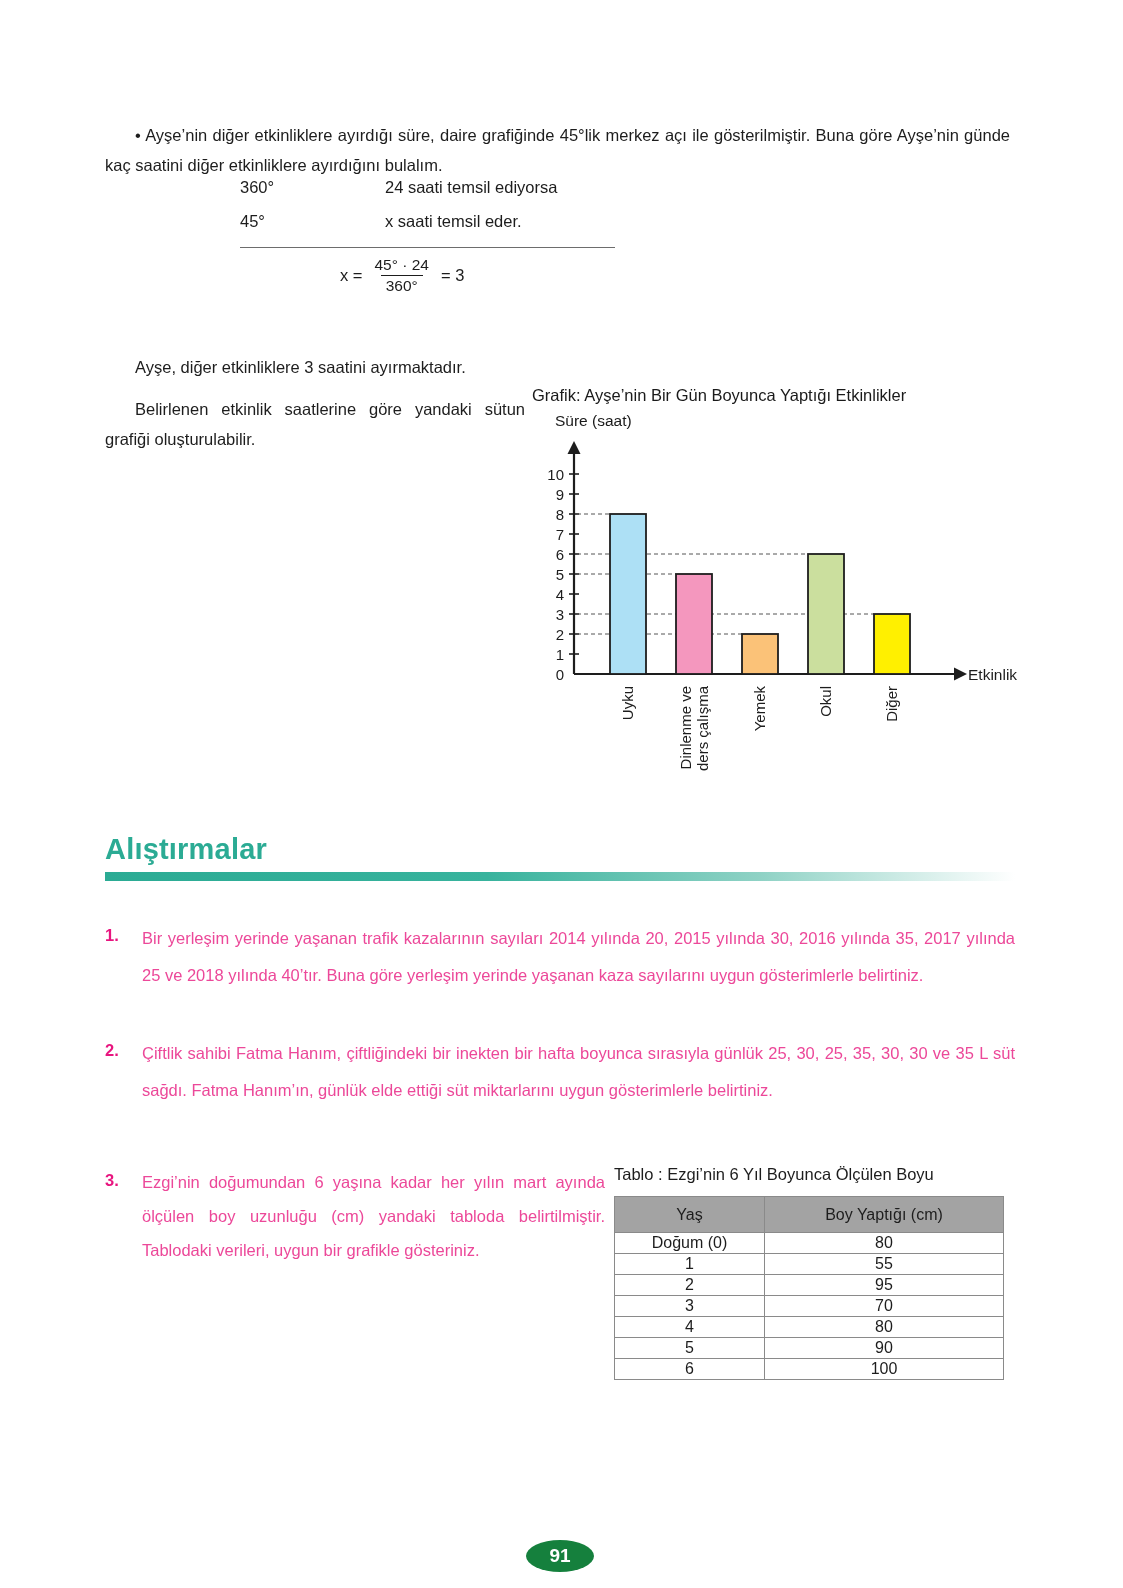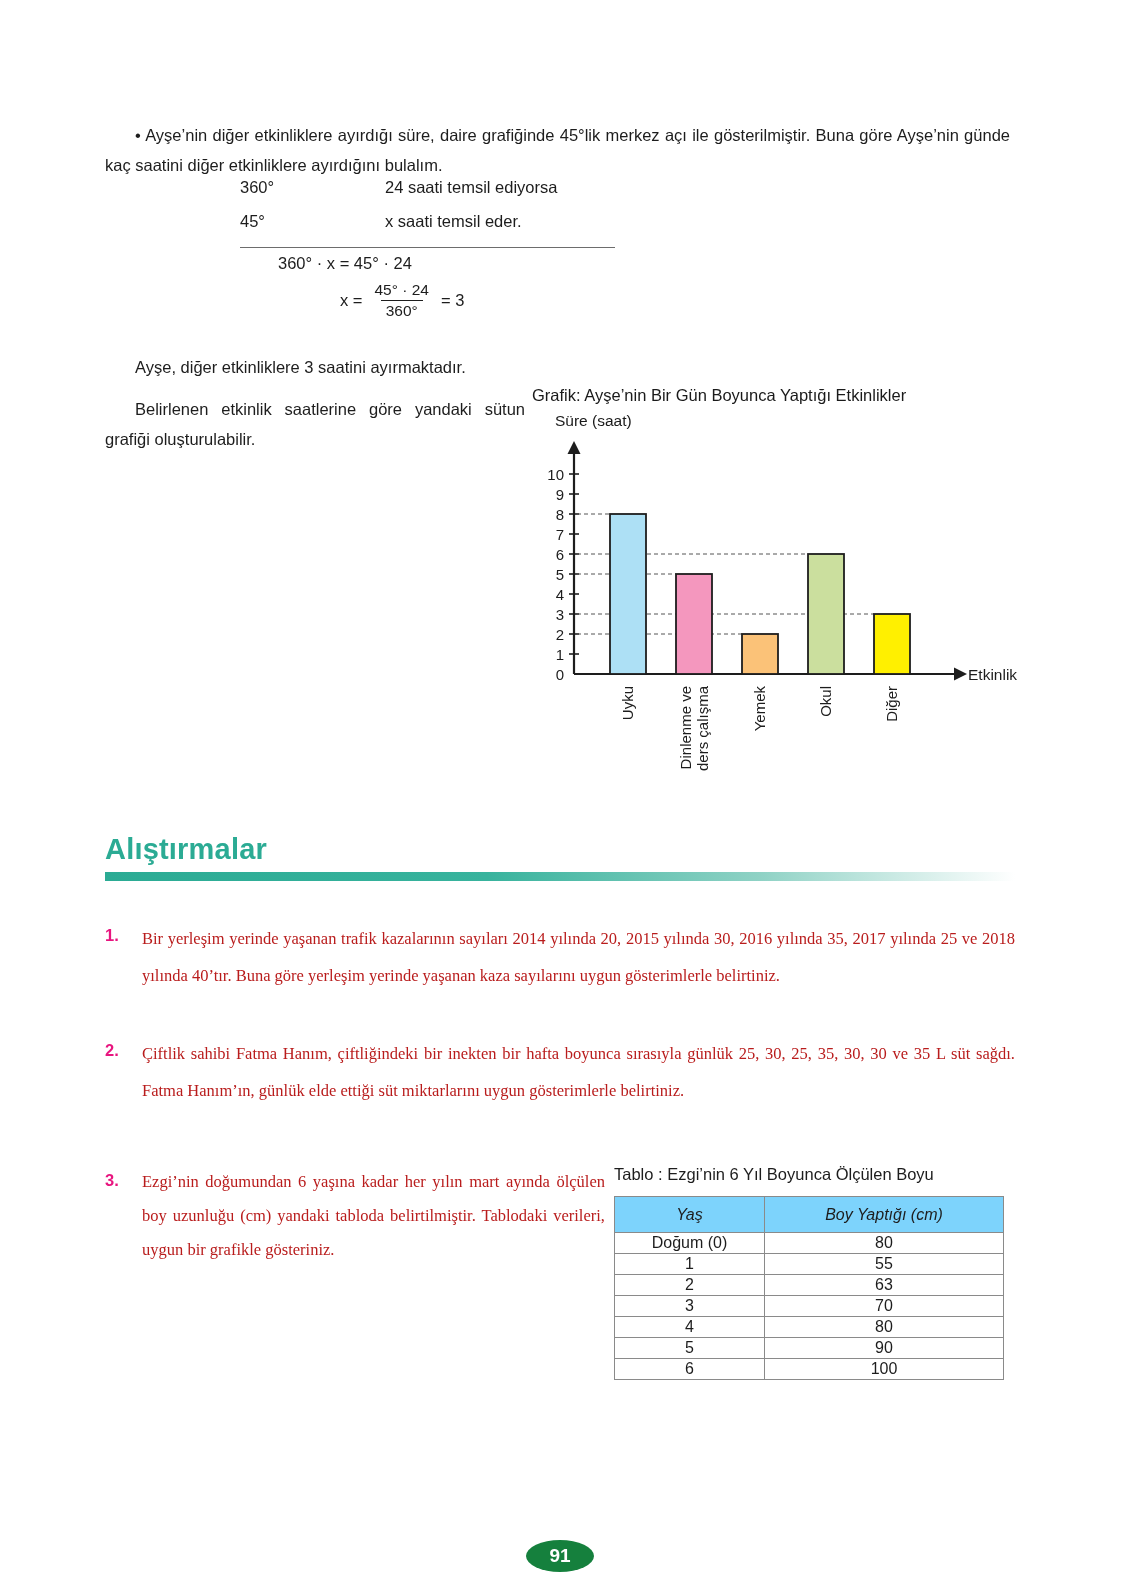--- a/index.html
+++ b/index.html
@@ -143,22 +143,21 @@
     color: #e8157f;
     font-weight: bold;
     font-size: 16.5px;
     line-height: 30px;
   }
   .ex-body {
     flex: 1;
     font-size: 16.5px;
     line-height: 37px;
     text-align: justify;
-    color: #b91c1c;
-    font-family: Liberation Serif, serif;
+    color: #ec4899;
   }
   #exercise-1 { left: 105px; top: 920px; width: 910px; }
   #exercise-2 { left: 105px; top: 1035px; width: 910px; }
   #exercise-3 { left: 105px; top: 1165px; width: 500px; }
   #exercise-3 .ex-body { line-height: 34px; }
 
   
   #table-block {
     position: absolute;
     left: 614px; top: 1165px; width: 390px;
@@ -175,23 +174,22 @@
     font-size: 16px;
     color: #1d1d1d;
   }
   th, td {
     border: 1.3px solid #8a8a8a;
     text-align: center;
     height: 17px;
     font-weight: normal;
   }
   thead th {
-    background: #7dd3fc;
+    background: #a3a3a3;
     height: 36px;
-    font-style: italic;
   }
   th.col-age, td.col-age { width: 150px; }
 
   
   #page-badge {
     position: absolute;
     left: 526px; top: 1540px;
     width: 68px; height: 32px;
     background: #15803d;
     border-radius: 50%;
@@ -213,21 +211,20 @@
   <div id="proportion-block">
     <div class="prop-row">
       <span class="prop-left">360°</span>
       <span class="prop-right">24 saati temsil ediyorsa</span>
     </div>
     <div class="prop-row">
       <span class="prop-left">45°</span>
       <span class="prop-right">x saati temsil eder.</span>
     </div>
     <div class="prop-rule"></div>
-    <div id="prop-eq">360° · x = 45° · 24</div>
     <div id="frac-line">
       <span>x =</span>
       <span class="frac">
         <span class="num">45° · 24</span>
         <span class="den">360°</span>
       </span>
       <span>= 3</span>
     </div>
   </div>
 
@@ -322,21 +319,21 @@
           <tr>
             <td class="col-age">Doğum (0)</td>
             <td>80</td>
           </tr>
           <tr>
             <td class="col-age">1</td>
             <td>55</td>
           </tr>
           <tr>
             <td class="col-age">2</td>
-            <td>63</td>
+            <td>95</td>
           </tr>
           <tr>
             <td class="col-age">3</td>
             <td>70</td>
           </tr>
           <tr>
             <td class="col-age">4</td>
             <td>80</td>
           </tr>
           <tr>

